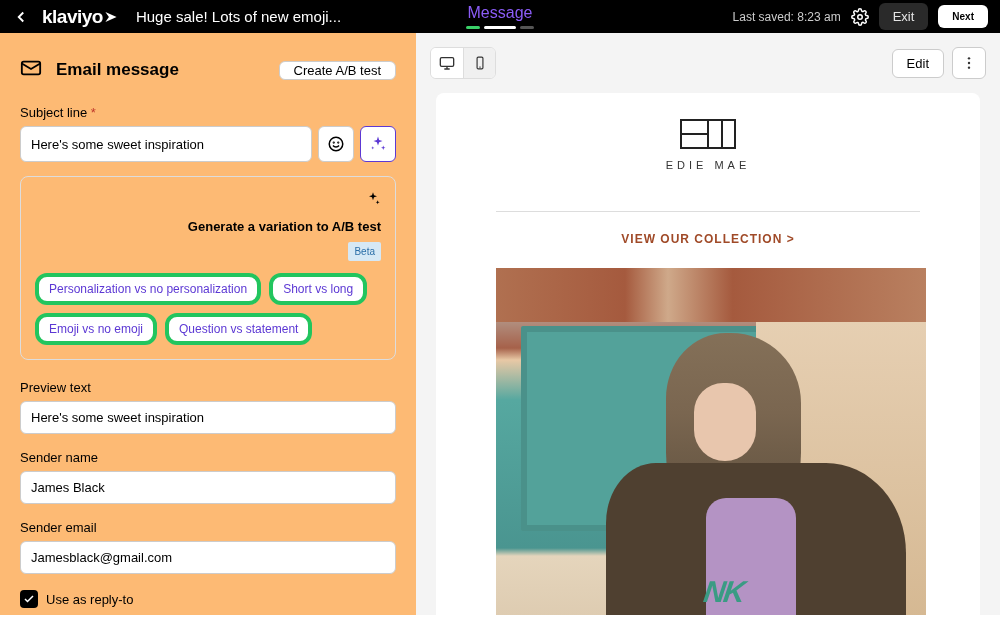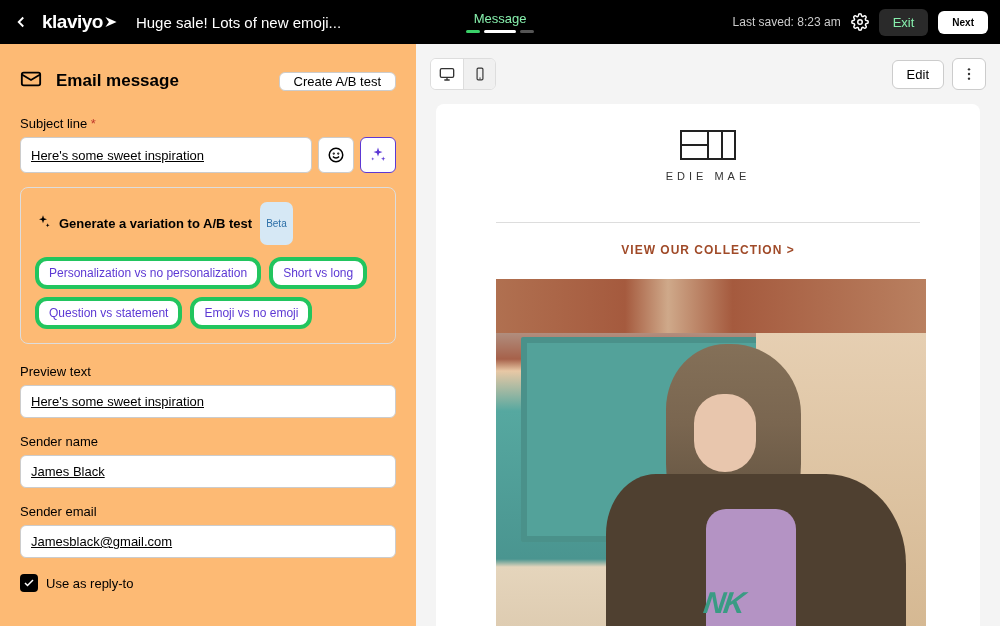--- a/index.html
+++ b/index.html
@@ -1,60 +1,60 @@
 <!DOCTYPE html>
 <html><head>
   <meta charset="utf-8">
   <style>
     * { margin: 0; padding: 0; box-sizing: border-box; }
     body { font-family: -apple-system, BlinkMacSystemFont, "Segoe UI", Helvetica, Arial, sans-serif; background: #fff; width: 1000px; height: 626px; overflow: hidden; }
     
     
-    .topbar { background: #000; color: #fff; height: 44px; display: flex; align-items: center; padding: 0 12px; justify-content: space-between; }
+    .topbar { background: #000; color: #fff; height: 33px; display: flex; align-items: center; padding: 0 12px; justify-content: space-between; }
     .topbar-left { display: flex; align-items: center; gap: 12px; }
     .back-arrow { cursor: pointer; display: flex; align-items: center; }
     .logo { color: #fff; font-weight: 600; font-size: 19px; display: flex; align-items: center; letter-spacing: -0.5px; }
     .campaign-title { font-size: 15px; font-weight: 500; margin-left: 6px; }
     .topbar-center { position: absolute; left: 50%; transform: translateX(-50%); text-align: center; }
-    .step-label { font-size: 13px; color: #86efac; }
+    .step-label { font-size: 16px; color: #8b5cf6; }
     .step-indicator { display: flex; gap: 4px; justify-content: center; margin-top: 4px; }
     .step-indicator .seg { height: 3px; border-radius: 2px; }
     .seg-done { width: 14px; background: #3ad168; }
     .seg-current { width: 32px; background: #fff; }
     .seg-next { width: 14px; background: #555; }
     .topbar-right { display: flex; align-items: center; gap: 10px; }
     .last-saved { font-size: 12px; color: #ccc; }
     .gear { cursor: pointer; display: flex; align-items: center; }
-    .btn-exit { background: #2a2a2a; color: #86efac; border: none; border-radius: 6px; padding: 6px 14px; font-size: 13px; cursor: pointer; font-weight: 500; }
+    .btn-exit { background: #2a2a2a; color: #e5e5e5; border: none; border-radius: 6px; padding: 6px 14px; font-size: 13px; cursor: pointer; font-weight: 500; }
     .btn-next { background: #fff; color: #000; border: none; border-radius: 6px; padding: 6px 14px; font-size: 10px; cursor: pointer; font-weight: 600; }
     
     
     .main { display: flex; height: calc(626px - 44px); }
     .left-panel { width: 416px; padding: 24px 20px; overflow-y: auto; background: #fdba74; }
     .right-panel { flex: 1; background: #f4f4f4; position: relative; overflow: hidden; }
     
     
     .panel-header { display: flex; align-items: center; justify-content: space-between; margin-bottom: 22px; }
     .panel-title-wrap { display: flex; align-items: center; gap: 14px; }
     .panel-title { font-size: 17px; font-weight: 600; }
     .btn-ab { border: 1px solid #ccc; background: #fff; border-radius: 6px; padding: 1px 14px; font-size: 13px; cursor: pointer; font-weight: 500; }
     
     .field-label { font-size: 13px; font-weight: 500; margin-bottom: 6px; display: block; }
     .required::after { content: " *"; color: #c0392b; }
     
     .subject-row { display: flex; gap: 6px; margin-bottom: 14px; }
-    .text-input { border: 1px solid #ccc; border-radius: 6px; padding: 8px 10px; font-size: 13px; width: 100%; text-decoration: underline; }
+    .text-input { border: 1px solid #ccc; border-radius: 6px; padding: 8px 10px; font-size: 13px; width: 100%; }
     .subject-input { flex: 1; }
     .icon-btn { border: 1px solid #ccc; background: #fff; border-radius: 6px; width: 36px; height: 36px; display: flex; align-items: center; justify-content: center; cursor: pointer; }
     .icon-btn.ai { border-color: #5c38d4; }
     
     .ab-card { border: 1px solid #ddd; border-radius: 8px; padding: 14px; margin-bottom: 20px; }
-    .ab-card-header { display: flex; align-items: center; gap: 8px; margin-bottom: 12px; }
+    .ab-card-header { display: flex; align-items: flex-end; gap: 8px; margin-bottom: 12px; flex-direction: column; }
     .ab-card-title { font-size: 13px; font-weight: 600; }
-    .beta-badge { background: #d6e8f5; color: #2c6fa8; font-size: 10px; padding: 16px 6px; border-radius: 7px; font-weight: 500; }
+    .beta-badge { background: #d6e8f5; color: #2c6fa8; font-size: 10px; padding: 4px 6px; border-radius: 2px; font-weight: 500; }
     .chip-row { display: flex; flex-wrap: wrap; gap: 8px; }
     .chip { border: 4px solid #22c55e; color: #5c38d4; background: #fff; border-radius: 12px; padding: 5px 10px; font-size: 12px; cursor: pointer; }
     
     .field-group { margin-bottom: 16px; }
     .checkbox-row { display: flex; align-items: center; gap: 8px; margin-top: 4px; }
     .checkbox { width: 18px; height: 18px; background: #000; border-radius: 4px; display: flex; align-items: center; justify-content: center; cursor: pointer; }
     .checkbox-label { font-size: 13px; }
     
     
     .preview-toolbar { position: absolute; top: 14px; left: 14px; display: flex; gap: 0; background: #fff; border: 1px solid #ddd; border-radius: 6px; overflow: hidden; }
@@ -164,22 +164,22 @@
           <svg width="16" height="16" viewBox="0 0 24 24" fill="#000">
               <path d="M12 2l1.5 4.5L18 8l-4.5 1.5L12 14l-1.5-4.5L6 8l4.5-1.5L12 2zM19 14l.8 2.2L22 17l-2.2.8L19 20l-.8-2.2L16 17l2.2-.8L19 14z"></path>
             </svg>
         </span>
         <span class="ab-card-title">Generate a variation to A/B test</span>
         <span class="beta-badge">Beta</span>
       </div>
       <div class="chip-row">
         <button class="chip">Personalization vs no personalization</button>
         <button class="chip">Short vs long</button>
+        <button class="chip">Emoji vs no emoji</button>
         <button class="chip">Question vs statement</button>
-        <button class="chip">Emoji vs no emoji</button>
       </div>
     </div>
 
     <div class="field-group">
       <label class="field-label">Preview text</label>
       <input class="text-input" value="Here's some sweet inspiration" style="">
     </div>
 
     <div class="field-group">
       <label class="field-label">Sender name</label>

